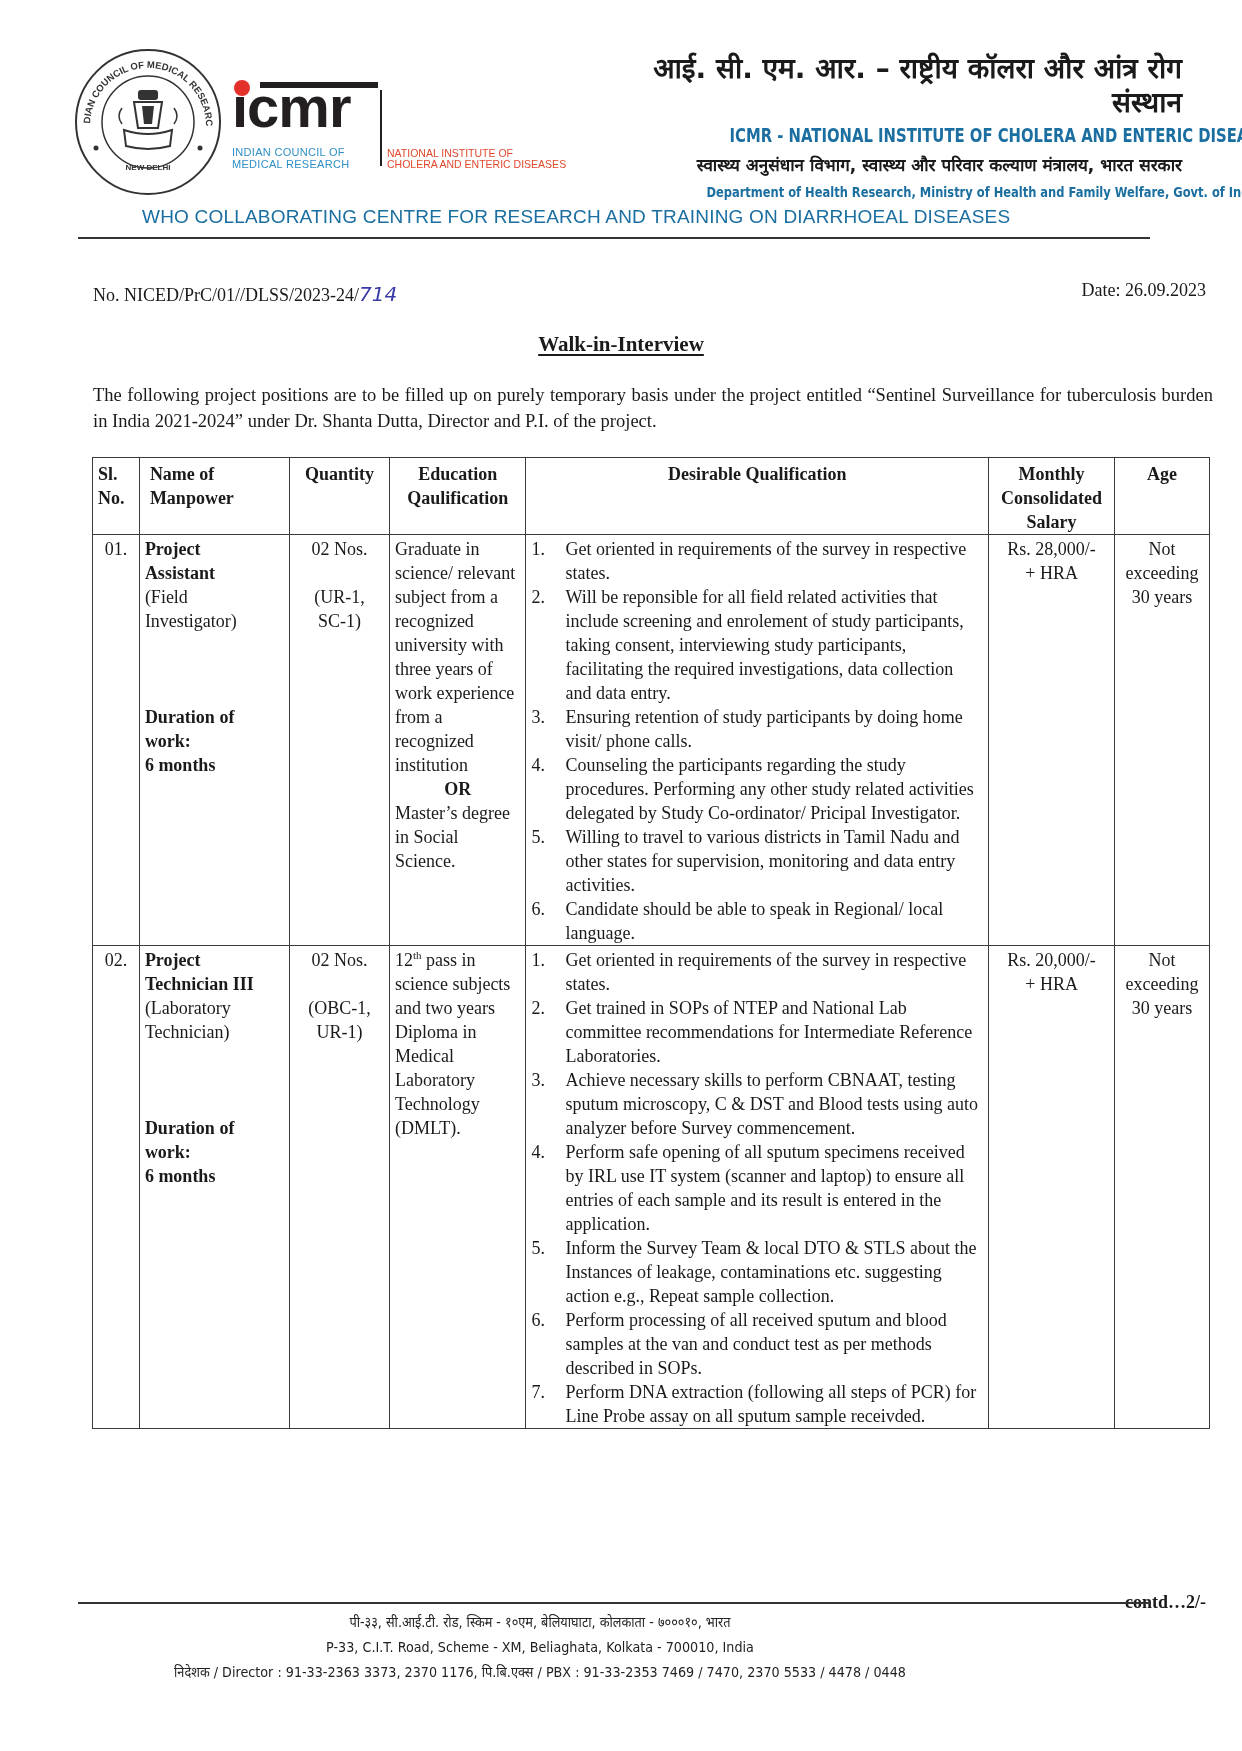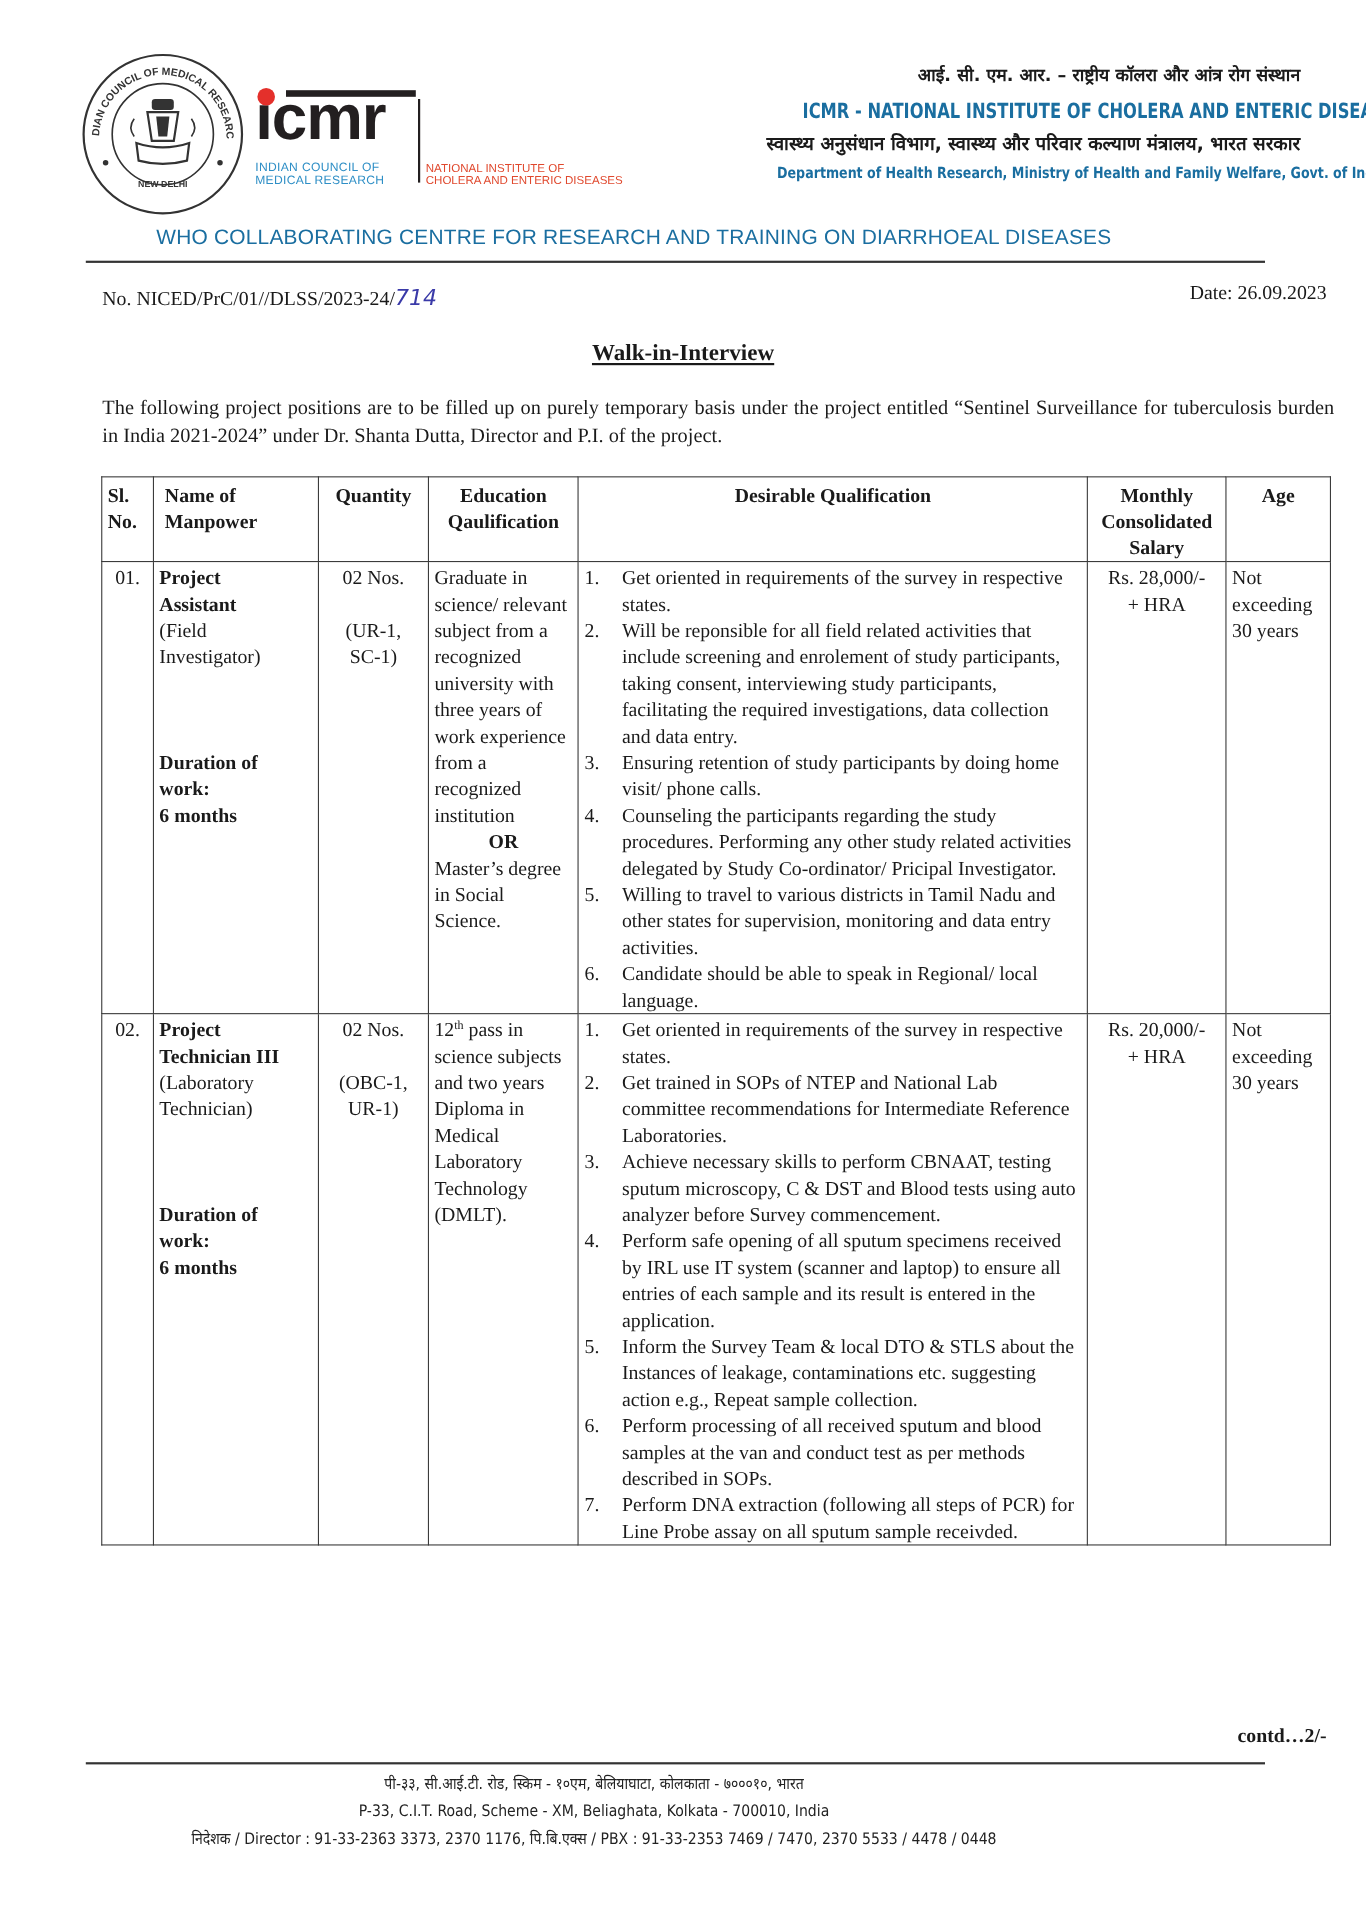--- a/index.html
+++ b/index.html
@@ -1,33 +1,33 @@
 <!DOCTYPE html>
 <html><head>
 <meta charset="utf-8">
 <style>
   html, body { margin: 0; padding: 0; background: #ffffff; }
   body { width: 1242px; height: 1751px; position: relative; overflow: hidden; color: #1a1a1a; }
-  .serif { font-family: "Liberation Serif", "DejaVu Serif", serif; }
+  .serif { font-family: "Liberation Serif", "DejaVu Serif", serif; margin-top: 24px; }
 
   
   .letterhead { position: absolute; left: 72px; top: 42px; width: 1090px; height: 160px; }
   .seal { position: absolute; left: 0; top: 4px; width: 152px; height: 152px; }
   .icmr-logo { position: absolute; left: 160px; top: 36px; width: 200px; height: 90px; }
   .icmr-word { position: absolute; left: 0; top: 0; font-family: "Liberation Sans", sans-serif; font-weight: bold; font-size: 58px; line-height: 58px; color: #231f20; letter-spacing: -1px; }
   .icmr-bar { position: absolute; left: 28px; top: 4px; width: 118px; height: 6px; background: #231f20; }
   .icmr-dot { position: absolute; left: 2px; top: 2px; width: 16px; height: 16px; border-radius: 50%; background: #e4302b; }
   .icmr-sub { position: absolute; left: 0; top: 68px; font-family: "Liberation Sans", sans-serif; font-size: 11px; line-height: 12px; color: #2f8fc6; letter-spacing: 0.3px; }
   .logo-divider { position: absolute; left: 308px; top: 48px; width: 2px; height: 76px; background: #231f20; }
   .niced-logo { position: absolute; left: 315px; top: 36px; width: 230px; height: 90px; }
   .niced-word { position: absolute; left: 0; top: 0; font-family: "Liberation Sans", sans-serif; font-weight: bold; font-size: 60px; line-height: 60px; color: #1a6ea0; letter-spacing: 1px; }
   .niced-sub { position: absolute; left: 0; top: 70px; font-family: "Liberation Sans", sans-serif; font-size: 10.5px; line-height: 11px; color: #e0482d; white-space: nowrap; }
 
   .org-text { position: absolute; left: 530px; top: 10px; width: 580px; text-align: right; }
-  .org-hindi-title { font-family: "DejaVu Sans", sans-serif; font-size: 16px; line-height: 34px; color: #1a1a1a; font-weight: bold; }
+  .org-hindi-title { font-family: "DejaVu Sans", sans-serif; font-size: 28px; line-height: 34px; color: #1a1a1a; font-weight: bold; }
   .org-eng-title { font-family: "DejaVu Sans", sans-serif; font-size: 19px; line-height: 30px; color: #1a6ea0; font-weight: bold; transform: scaleX(0.78); transform-origin: right center; white-space: nowrap; }
   .org-hindi-dept { font-family: "DejaVu Sans", sans-serif; font-size: 17px; line-height: 30px; color: #1a1a1a; font-weight: bold; white-space: nowrap; }
   .org-eng-dept { font-family: "DejaVu Sans", sans-serif; font-size: 14px; line-height: 24px; color: #1a6ea0; font-weight: bold; transform: scaleX(0.82); transform-origin: right center; white-space: nowrap; }
 
   .who-line { position: absolute; left: 142px; top: 206px; font-family: "Liberation Sans", sans-serif; font-size: 19px; color: #1a6ea0; letter-spacing: 0.2px; white-space: nowrap; }
   .rule-top { position: absolute; left: 78px; top: 237px; width: 1072px; height: 2px; background: #333; }
 
   .ref-no { position: absolute; left: 93px; top: 258px; font-size: 18px; white-space: nowrap; }
   .ref-hand { font-family: "DejaVu Sans", sans-serif; color: #3a3aa8; font-style: italic; font-size: 20px; }
   .date { position: absolute; right: 36px; top: 256px; font-size: 18px; white-space: nowrap; }
@@ -41,21 +41,21 @@
   table.jobs { position: absolute; left: 92px; top: 433px; width: 1118px; border-collapse: collapse; font-size: 18px; line-height: 24px; }
   table.jobs th, table.jobs td { border: 1.5px solid #3b3b3b; vertical-align: top; padding: 2px 5px 0 5px; }
   table.jobs th { font-weight: bold; padding-top: 4px; }
   table.jobs th.left { text-align: left; }
   td.slno { text-align: center; width: 34px; }
   td.name { width: 133px; }
   td.qty { text-align: center; width: 85px; }
   td.edu { width: 120px; }
   td.desire { width: 433px; padding-left: 8px; }
   td.salary { text-align: center; width: 110px; }
-  td.age { text-align: left; width: 80px; }
+  td.age { text-align: center; width: 80px; }
   .bold { font-weight: bold; }
   .gap { height: 72px; }
   .or { text-align: center; font-weight: bold; }
   ol.duties { margin: 0; padding: 0; list-style: none; }
   ol.duties li { display: flex; }
   ol.duties li .num { flex: 0 0 34px; }
   ol.duties li .txt { flex: 1; }
   sup { font-size: 11px; line-height: 0; }
 
   .contd { position: absolute; right: 36px; top: 1568px; font-weight: bold; font-size: 18px; }

